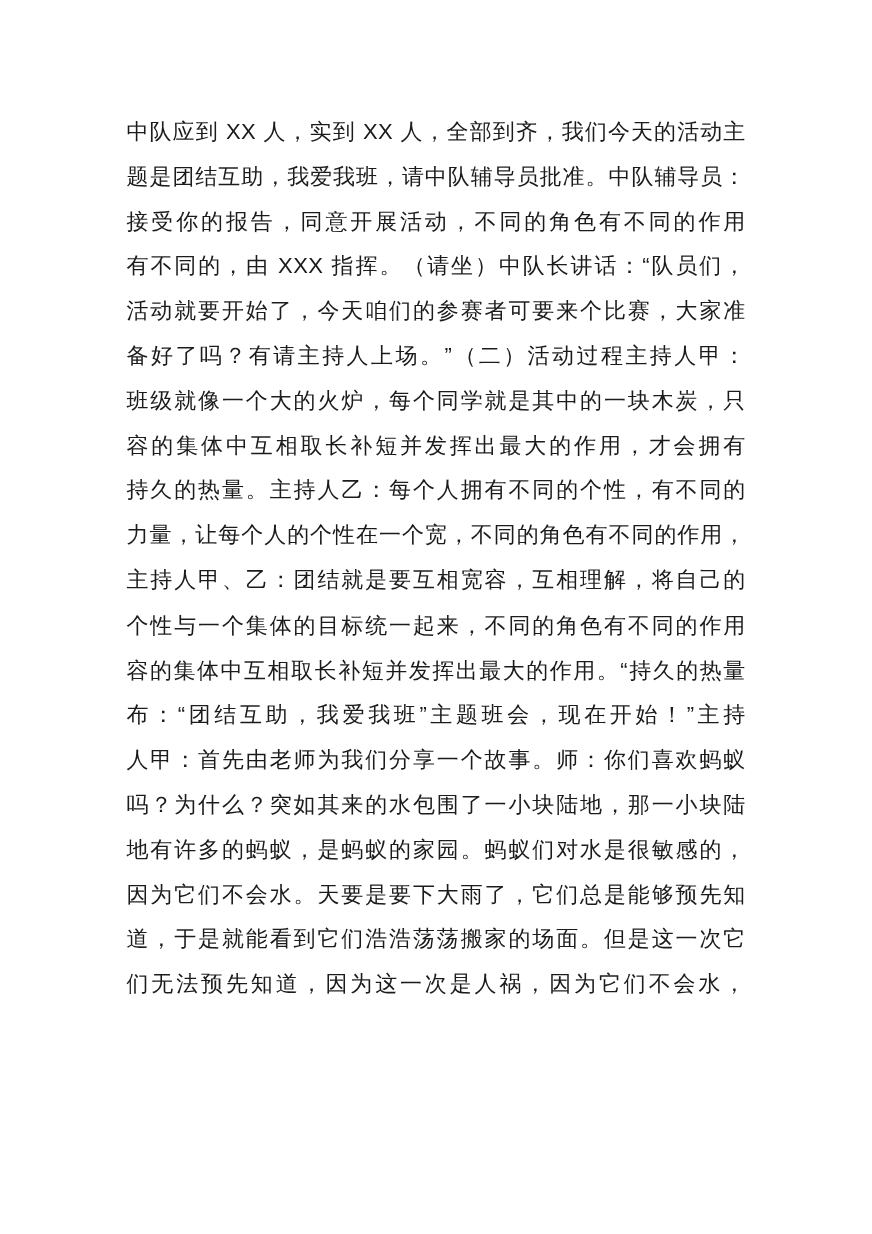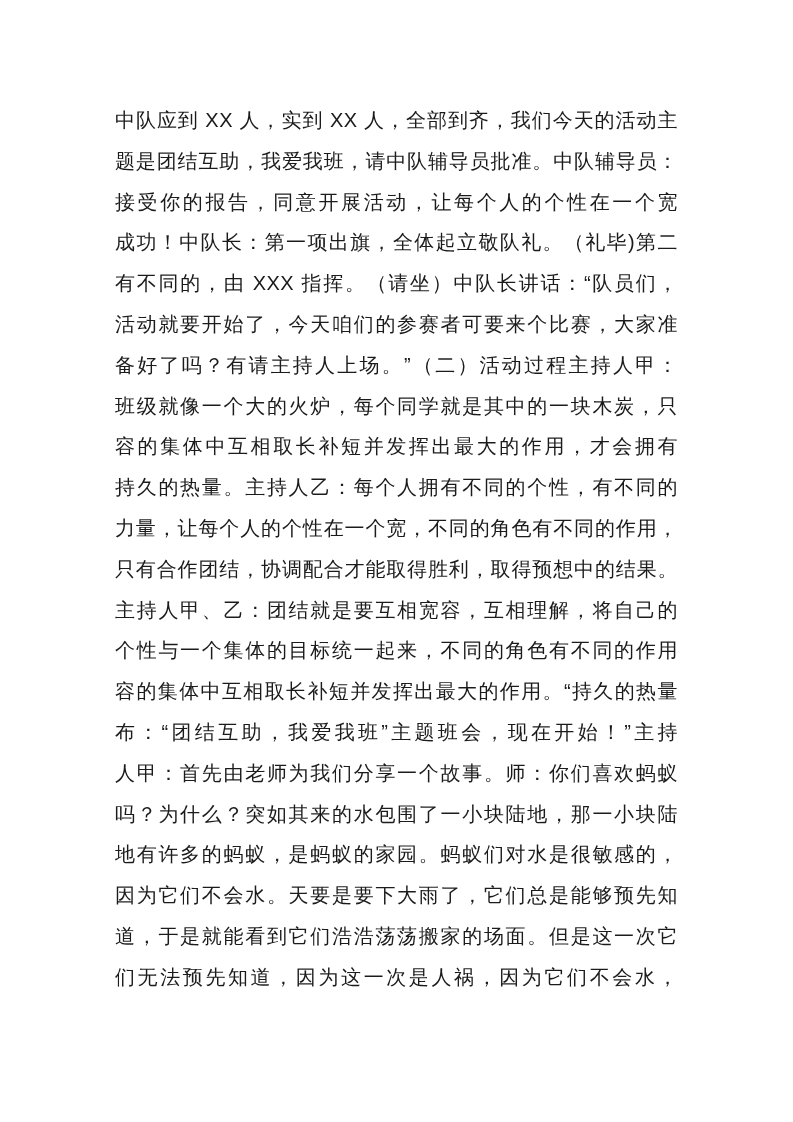--- a/index.html
+++ b/index.html
@@ -32,30 +32,28 @@
     overflow: visible;
   }
 </style>
 </head>
 <body>
 
 <div class="page">
   <div class="text-block">
     <div class="line">中队应到 XX 人，实到 XX 人，全部到齐，我们今天的活动主</div>
     <div class="line">题是团结互助，我爱我班，请中队辅导员批准。中队辅导员：</div>
-    <div class="line">接受你的报告，同意开展活动，让每个人的个性在一个宽</div>
-    <div class="line">成功！中队长：第一项出旗，全体起立敬队礼。（礼毕)第二</div>
+    <div class="line">接受你的报告，同意开展活动，不同的角色有不同的作用</div>
     <div class="line">有不同的，由 XXX 指挥。（请坐）中队长讲话：“队员们，</div>
     <div class="line">活动就要开始了，今天咱们的参赛者可要来个比赛，大家准</div>
     <div class="line">备好了吗？有请主持人上场。”（二）活动过程主持人甲：</div>
     <div class="line">班级就像一个大的火炉，每个同学就是其中的一块木炭，只</div>
     <div class="line">容的集体中互相取长补短并发挥出最大的作用，才会拥有</div>
     <div class="line">持久的热量。主持人乙：每个人拥有不同的个性，有不同的</div>
     <div class="line">力量，让每个人的个性在一个宽，不同的角色有不同的作用，</div>
-    <div class="line">只有合作团结，协调配合才能取得胜利，取得预想中的结果。</div>
     <div class="line">主持人甲、乙：团结就是要互相宽容，互相理解，将自己的</div>
     <div class="line">个性与一个集体的目标统一起来，不同的角色有不同的作用</div>
     <div class="line">容的集体中互相取长补短并发挥出最大的作用。“持久的热量</div>
     <div class="line">布：“团结互助，我爱我班”主题班会，现在开始！”主持</div>
     <div class="line">人甲：首先由老师为我们分享一个故事。师：你们喜欢蚂蚁</div>
     <div class="line">吗？为什么？突如其来的水包围了一小块陆地，那一小块陆</div>
     <div class="line">地有许多的蚂蚁，是蚂蚁的家园。蚂蚁们对水是很敏感的，</div>
     <div class="line">因为它们不会水。天要是要下大雨了，它们总是能够预先知</div>
     <div class="line">道，于是就能看到它们浩浩荡荡搬家的场面。但是这一次它</div>
     <div class="line">们无法预先知道，因为这一次是人祸，因为它们不会水，</div>

